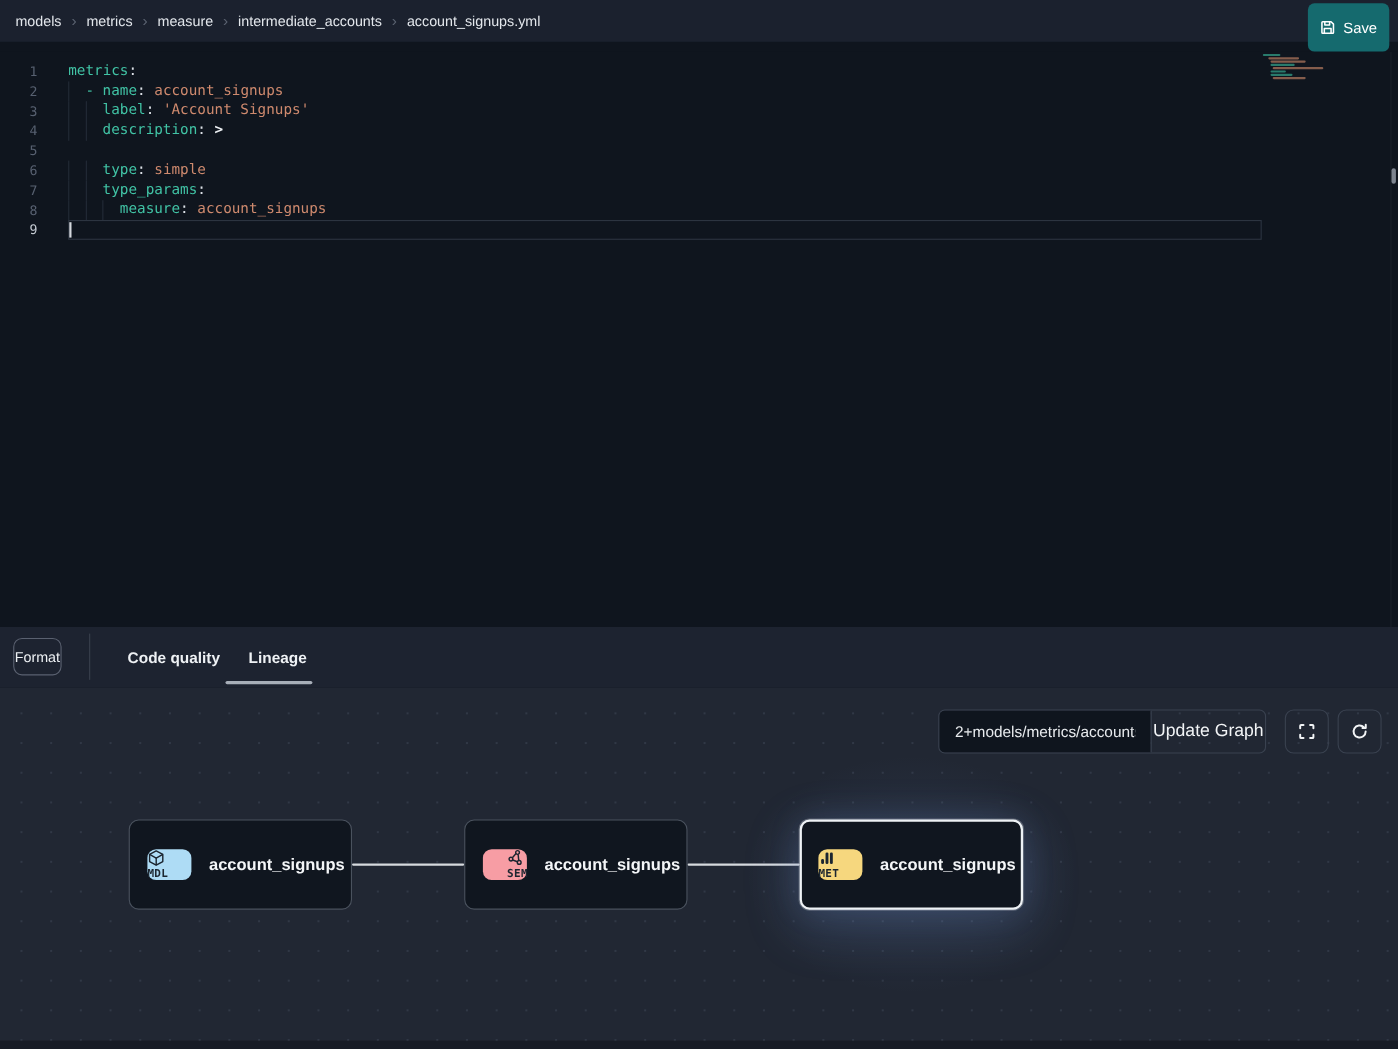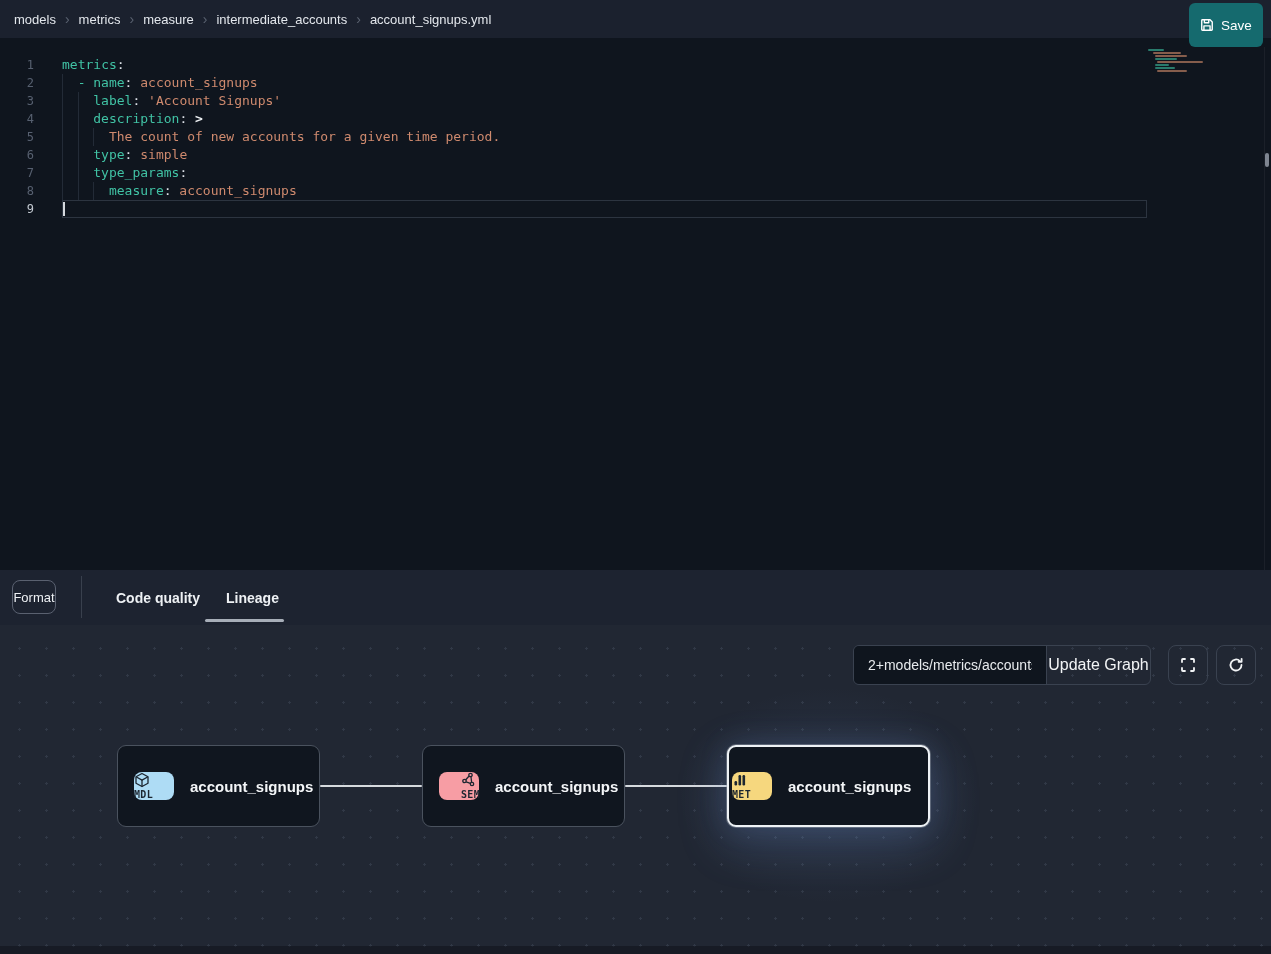--- a/index.html
+++ b/index.html
@@ -59,21 +59,21 @@
 
   .controls { position:absolute; top:20px; right:15px; display:flex; align-items:center; }
   .sel-group { display:flex; height:40px; border:1px solid #3a4250; border-radius:6px; overflow:hidden; margin-right:17px; }
   .sel-input { width:192px; height:100%; background:#0f151e; border:none; color:#e8ebee; font-size:14px; font-family:"Liberation Sans",sans-serif; padding:0 14px; outline:none; }
   .update-btn { width:104px; height:100%; background:transparent; border:none; border-left:1px solid #3a4250; color:#f2f4f6; font-size:16px; font-family:"Liberation Sans",sans-serif; cursor:pointer; }
   .icon-btn { width:40px; height:40px; border:1px solid #3a4250; border-radius:8px; background:transparent; display:flex; align-items:center; justify-content:center; cursor:pointer; }
   .icon-btn + .icon-btn { margin-left:8px; }
 
   .edge { position:absolute; top:160px; height:2px; background:#d6dade; border-radius:1px; }
   .node { position:absolute; top:120px; width:203px; height:82px; background:#10161f; border:1px solid #4a525e; border-radius:9px; display:flex; align-items:center; padding-left:16px; cursor:pointer; }
-  .node.selected { border:2px solid #eef2f5; padding-left:3px;
+  .node.selected { border:2px solid #eef2f5; padding-left:15px;
     box-shadow:0 0 0 1px rgba(240,244,248,0.25), 0 14px 46px 6px rgba(105,140,200,0.20), 0 0 30px rgba(120,150,210,0.14); }
   .badge { width:40px; height:28px; border-radius:8px; display:flex; flex-direction:column; align-items:flex-start; justify-content:center; flex:0 0 auto; }
   .badge .btxt { font-family:"DejaVu Sans Mono", monospace; font-size:10px; font-weight:bold; color:#1c2630; margin-top:1px; letter-spacing:0.3px; }
   .badge-mdl { background:#aedcf5; }
   .badge-sem { background:#f79da4;padding-left:22px; }
   .badge-met { background:#f6d77e; }
   .node-label { margin-left:16px; font-size:15px; font-weight:bold; color:#f4f6f8; }
 </style>
 </head>
 <body>
@@ -125,21 +125,20 @@
       <div class="cl">
         <div class="ln">3</div>
         <div class="ct"><span class="ig"></span><span class="ig"></span><span class="tk-key">label</span><span class="tk-punc">:</span><span class="tk-val"> 'Account Signups'</span></div>
       </div>
       <div class="cl">
         <div class="ln">4</div>
         <div class="ct"><span class="ig"></span><span class="ig"></span><span class="tk-key">description</span><span class="tk-punc">:</span><span class="tk-op"> &gt;</span></div>
       </div>
       <div class="cl">
         <div class="ln">5</div>
-        <div class="ct"><span class="ig"></span><span class="ig"></span><span class="ig"></span><span class="tk-val">The count of new accounts for a given time period.</span></div>
       </div>
       <div class="cl">
         <div class="ln">6</div>
         <div class="ct"><span class="ig"></span><span class="ig"></span><span class="tk-key">type</span><span class="tk-punc">:</span><span class="tk-val"> simple</span></div>
       </div>
       <div class="cl">
         <div class="ln">7</div>
         <div class="ct"><span class="ig"></span><span class="ig"></span><span class="tk-key">type_params</span><span class="tk-punc">:</span></div>
       </div>
       <div class="cl">

